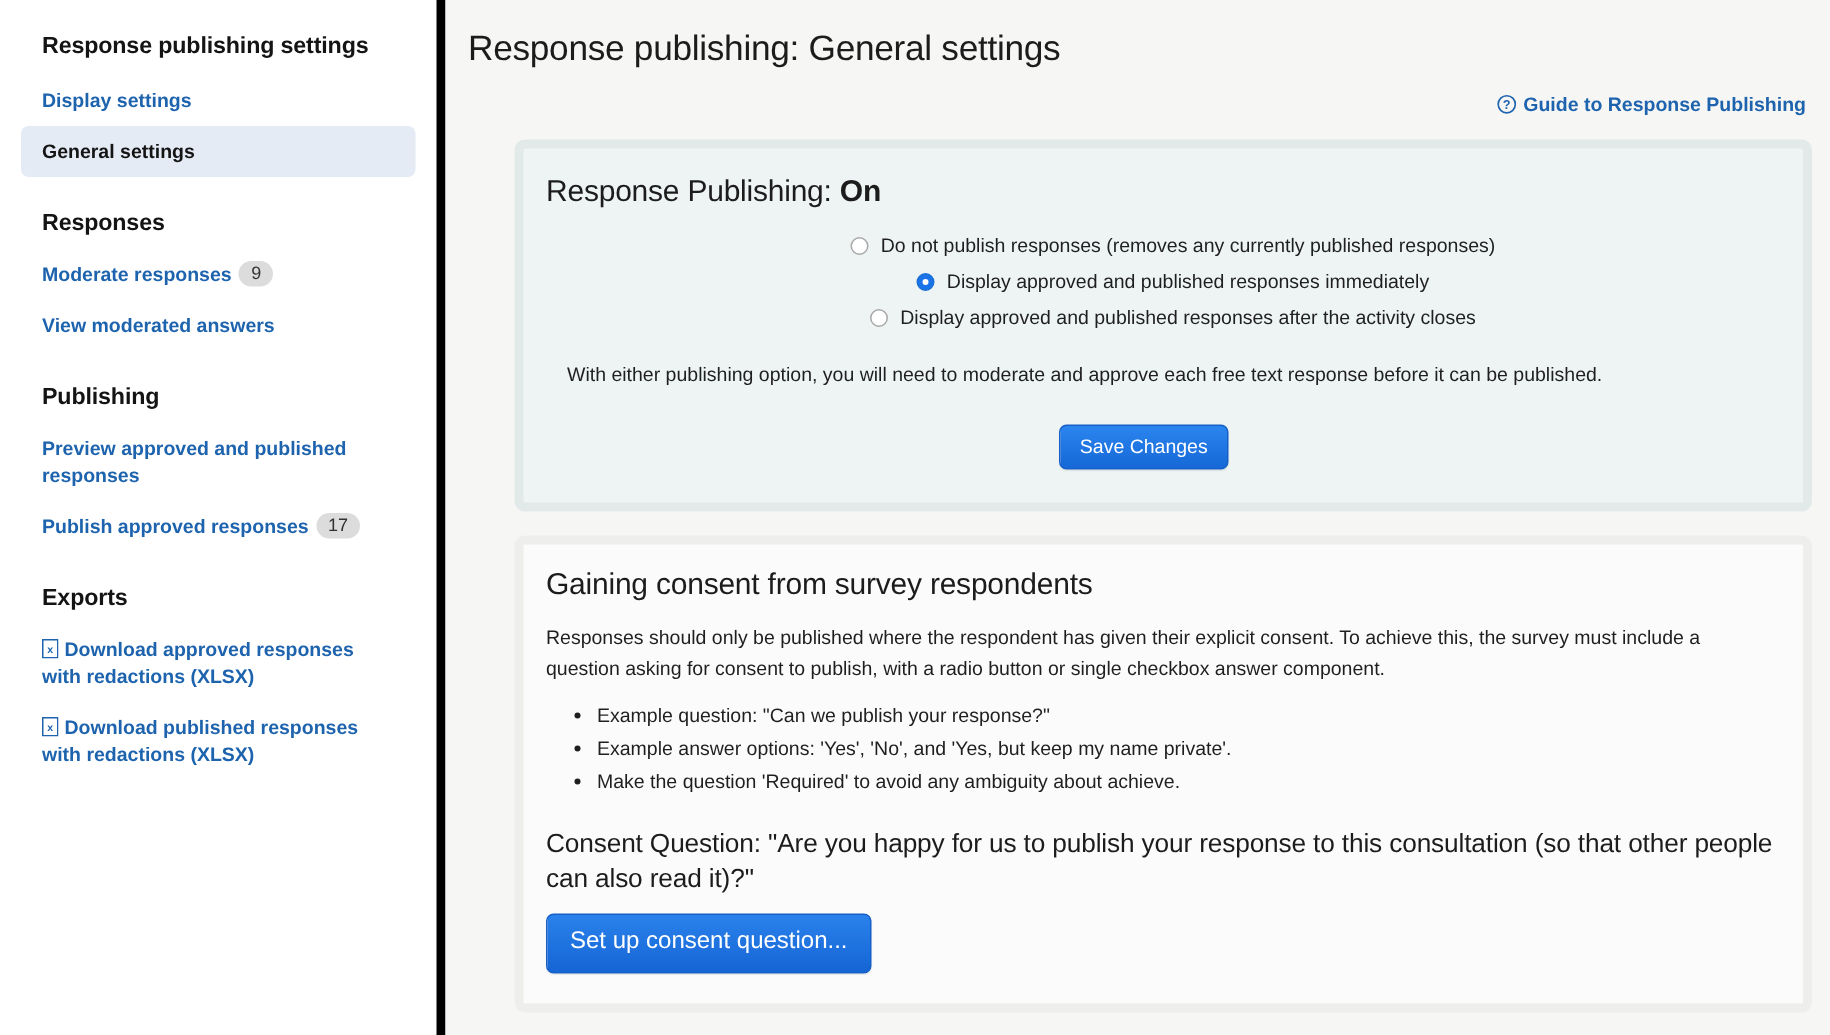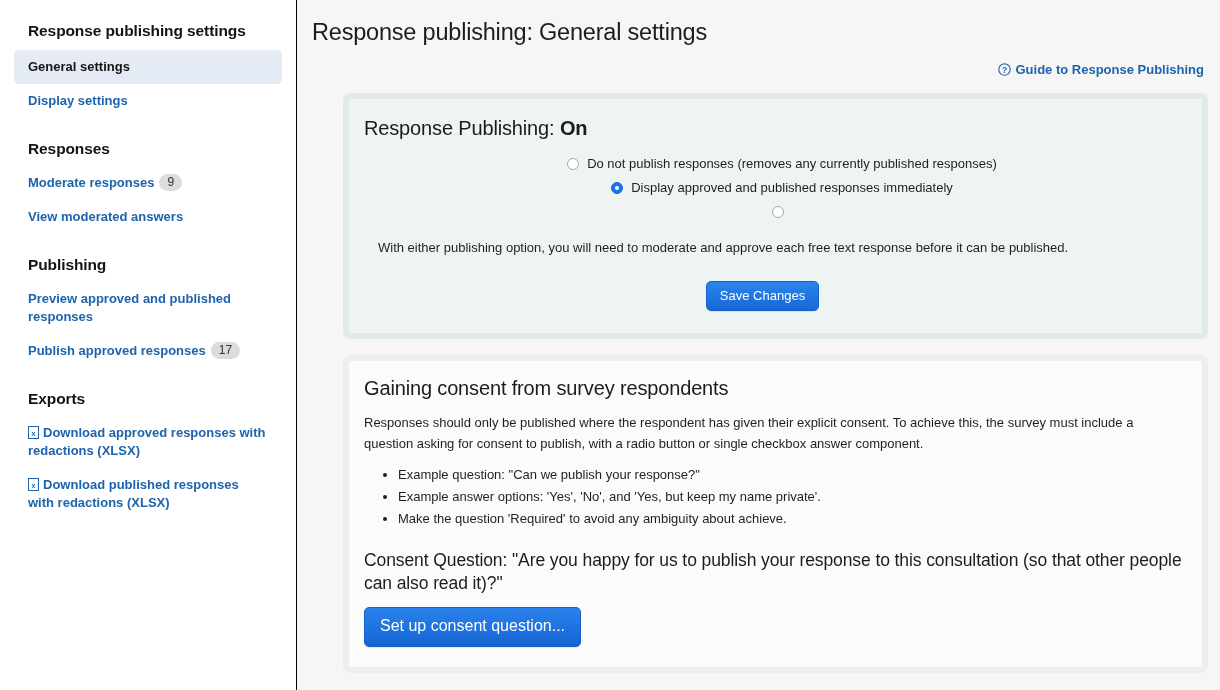--- a/index.html
+++ b/index.html
@@ -23,21 +23,21 @@
     height: 690px;
     background: #ffffff;
   }
 
   
   .sidebar {
     width: 297px;
     min-width: 297px;
     height: 690px;
     background: #ffffff;
-    border-right: 1px solid #000000;
+    border-right: 6px solid #000000;
     padding: 22px 14px 0 14px;
     overflow: hidden;
   }
   .side-title {
     font-size: 15.5px;
     font-weight: bold;
     color: #141414;
     padding: 0 14px;
     margin: 0 0 10px 0;
     letter-spacing: -0.1px;
@@ -243,25 +243,25 @@
   }
 </style>
 </head>
 <body>
 
 <div class="app">
 
   <nav class="sidebar">
     <div class="side-title">Response publishing settings</div>
 
+    <a class="side-item" href="#">
+      <span>Display settings</span>
+    </a>
     <a class="side-item active" href="#">
       <span>General settings</span>
-    </a>
-    <a class="side-item" href="#">
-      <span>Display settings</span>
     </a>
 
     <div class="side-section-head">Responses</div>
     <a class="side-item" href="#">
       <span>Moderate responses</span><span class="badge">9</span>
     </a>
     <a class="side-item" href="#">
       <span>View moderated answers</span>
     </a>
 
@@ -315,20 +315,21 @@
       <label class="radio-row">
         <span class="radio"></span>
         <span class="radio-label">Do not publish responses (removes any currently published responses)</span>
       </label>
       <label class="radio-row">
         <span class="radio checked"></span>
         <span class="radio-label">Display approved and published responses immediately</span>
       </label>
       <label class="radio-row">
         <span class="radio"></span>
+        <span class="radio-label">Display approved and published responses after the activity closes</span>
       </label>
 
       <p class="note">With either publishing option, you will need to moderate and approve each free text response before it can be published.</p>
 
       <div class="btn-row">
         <a class="btn" href="#">Save Changes</a>
       </div>
     </section>
 
     <section class="card plain">

